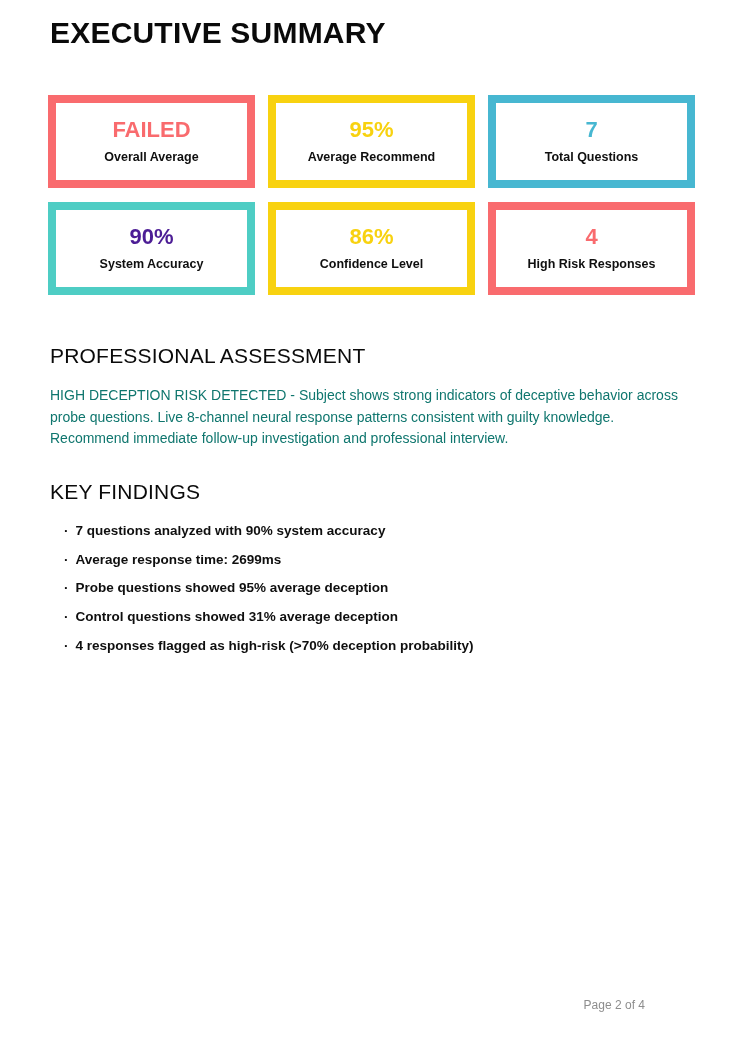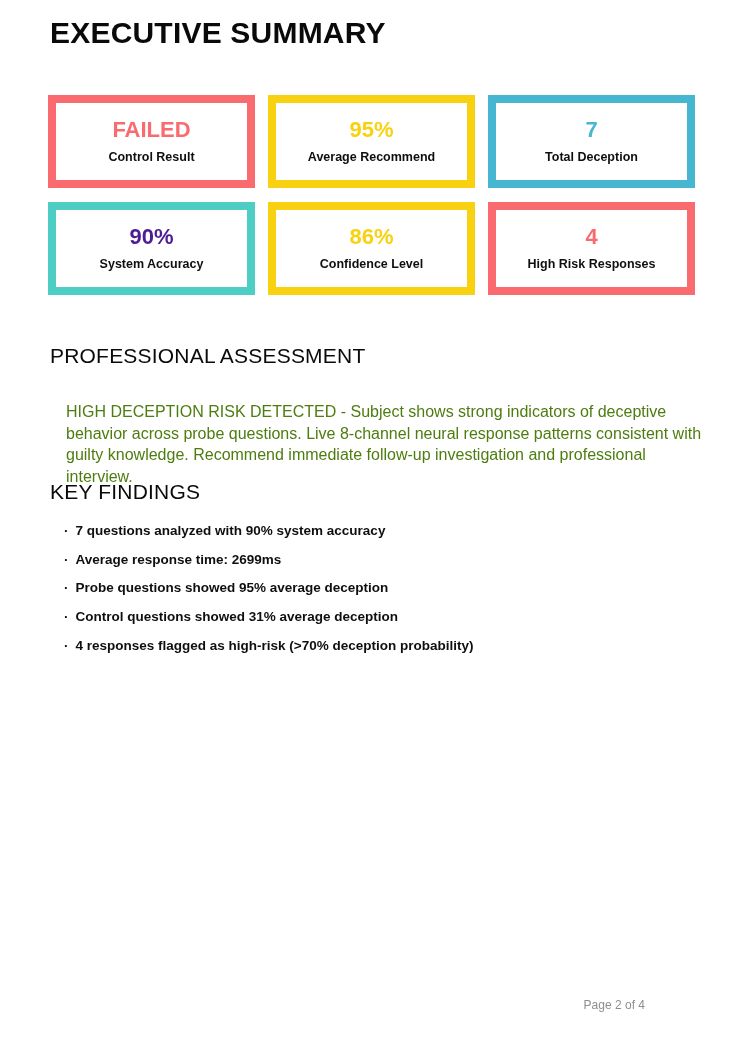--- a/index.html
+++ b/index.html
@@ -71,25 +71,25 @@
     letter-spacing: 0.2px;
     color: #0a0a0a;
     margin: 0;
   }
   .assessment-heading { top: 344px; }
   .assessment-body {
     position: absolute;
     left: 50px;
     top: 385px;
     width: 645px;
-    font-size: 16px;
+    font-size: 14px;
     font-weight: normal;
     line-height: 21.5px;
-    color: #4d7c0f;
-    margin: 16px;
+    color: #0f766e;
+    margin: 0;
   }
   .findings-heading { top: 480px; }
   .findings-list {
     position: absolute;
     left: 64px;
     top: 523px;
     margin: 0;
     padding: 0;
     list-style: none;
   }
@@ -117,31 +117,31 @@
 <body>
 
 <div class="page">
 
   <h1 class="page-title">EXECUTIVE SUMMARY</h1>
 
   <div class="cards-grid">
 
     <div class="stat-card" style="border-color: rgb(249, 107, 110);">
       <div class="stat-value" style="color: rgb(249, 107, 110);">FAILED</div>
-      <div class="stat-label">Control Result</div>
+      <div class="stat-label">Overall Average</div>
     </div>
 
     <div class="stat-card" style="border-color: rgb(248, 210, 16);">
       <div class="stat-value" style="color: rgb(248, 210, 16);">95%</div>
       <div class="stat-label">Average Recommend</div>
     </div>
 
     <div class="stat-card" style="border-color: rgb(71, 183, 209);">
       <div class="stat-value" style="color: rgb(71, 183, 209);">7</div>
-      <div class="stat-label">Total Deception</div>
+      <div class="stat-label">Total Questions</div>
     </div>
 
     <div class="stat-card" style="border-color: rgb(78, 205, 196);">
       <div class="stat-value" style="color: #4c1d95;">90%</div>
       <div class="stat-label">System Accuracy</div>
     </div>
 
     <div class="stat-card" style="border-color: rgb(248, 210, 16);">
       <div class="stat-value" style="color: rgb(248, 210, 16);">86%</div>
       <div class="stat-label">Confidence Level</div>

